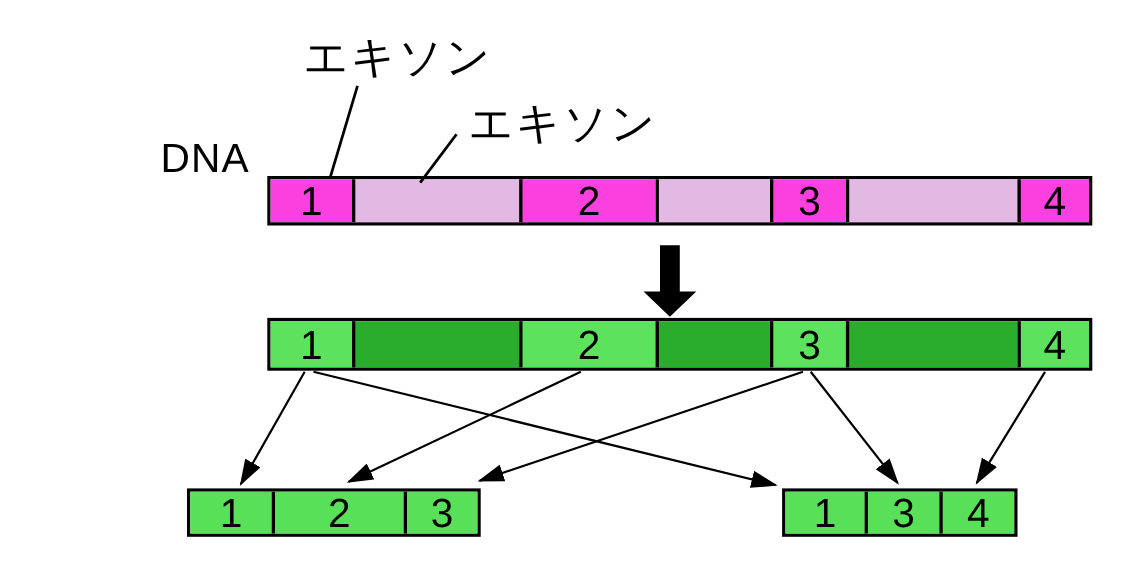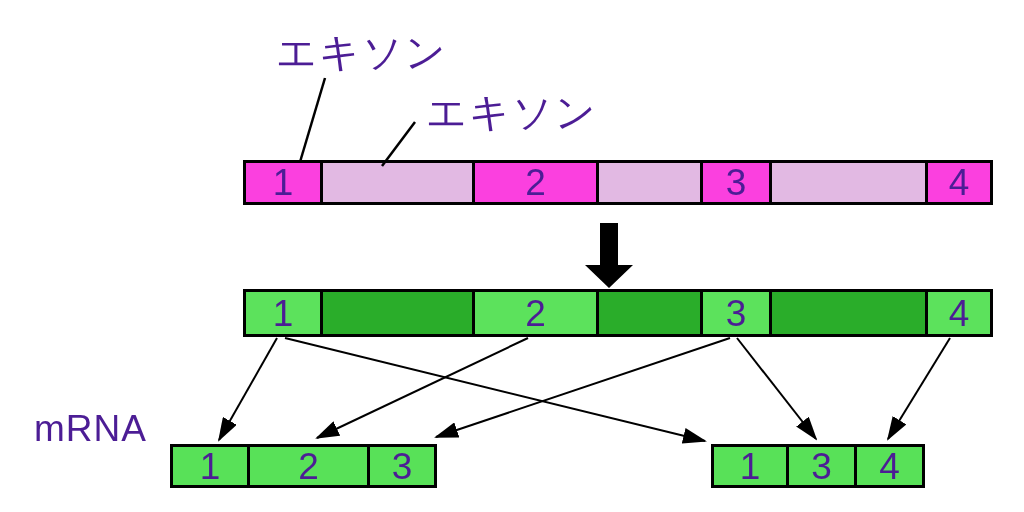--- a/index.html
+++ b/index.html
@@ -1,19 +1,19 @@
 <!DOCTYPE html>
 <html style="--dna_exon: #FB40DF; --dna_intron: #E2B9E3; --rna_exon: #5CE25C; --rna_intron: #2AAD2A; --mrna_exon: #58E158; --outline: #000000;"><head>
 <meta charset="utf-8">
 <style>
   html,body { margin:0; padding:0; background:#fff; }
   * { box-sizing:border-box; }
   #canvas {
     position:relative; width:1024px; height:512px; background:#fff;
-    font-family:"Liberation Sans", sans-serif; color:#4c1d95; overflow:hidden;
+    font-family:"Liberation Sans", sans-serif; color:#000000; overflow:hidden;
   }
   .row-label {
     position:absolute; font-size:37px; text-align:right; line-height:1;
     letter-spacing:1px;
   }
   .jp-label {
     position:absolute; font-size:40px; line-height:1; letter-spacing:2px;
     white-space:nowrap;
   }
   .bar {
@@ -32,21 +32,21 @@
   #overlay { position:absolute; left:0; top:0; pointer-events:none; }
 </style>
 </head>
 <body>
 
 <div id="canvas">
 
   <div class="jp-label" style="left:276px; top:32px;">エキソン</div>
   <div class="jp-label" style="left:426px; top:92px;">エキソン</div>
 
-  <div class="row-label" style="left:20px; top:410px; width:127px;">mRNA</div>
+  <div class="row-label" style="left:40px; top:125px; width:187px;">DNA</div>
 
   <div class="bar" style="left:243px; top:160px; width:750px; height:45px;">
     <div class="seg dna-exon" style="width:74px;">1</div>
     <div class="seg dna-intron cut" style="width:152px;"></div>
     <div class="seg dna-exon cut" style="width:124px;">2</div>
     <div class="seg dna-intron cut" style="width:104px;"></div>
     <div class="seg dna-exon cut" style="width:69px;">3</div>
     <div class="seg dna-intron cut" style="width:156px;"></div>
     <div class="seg dna-exon cut" style="width:65px;">4</div>
   </div>

